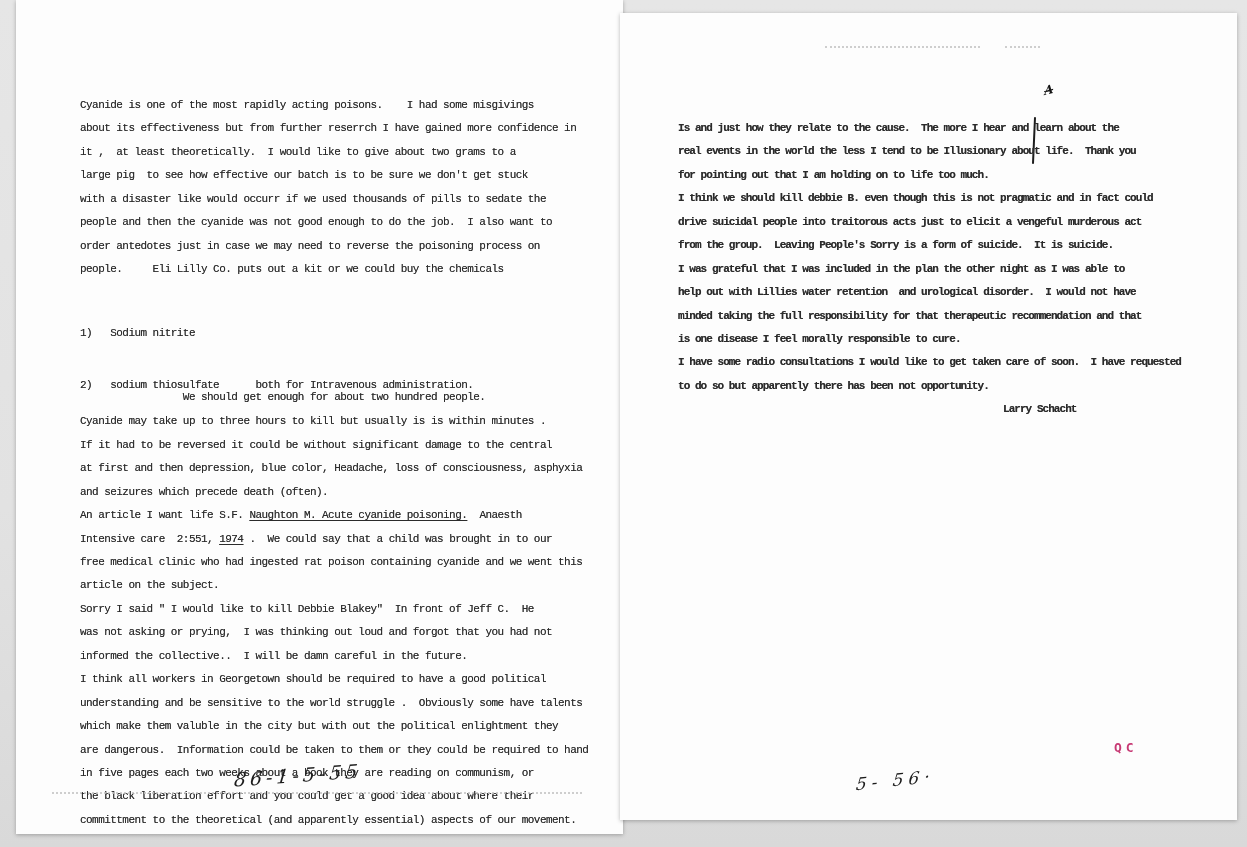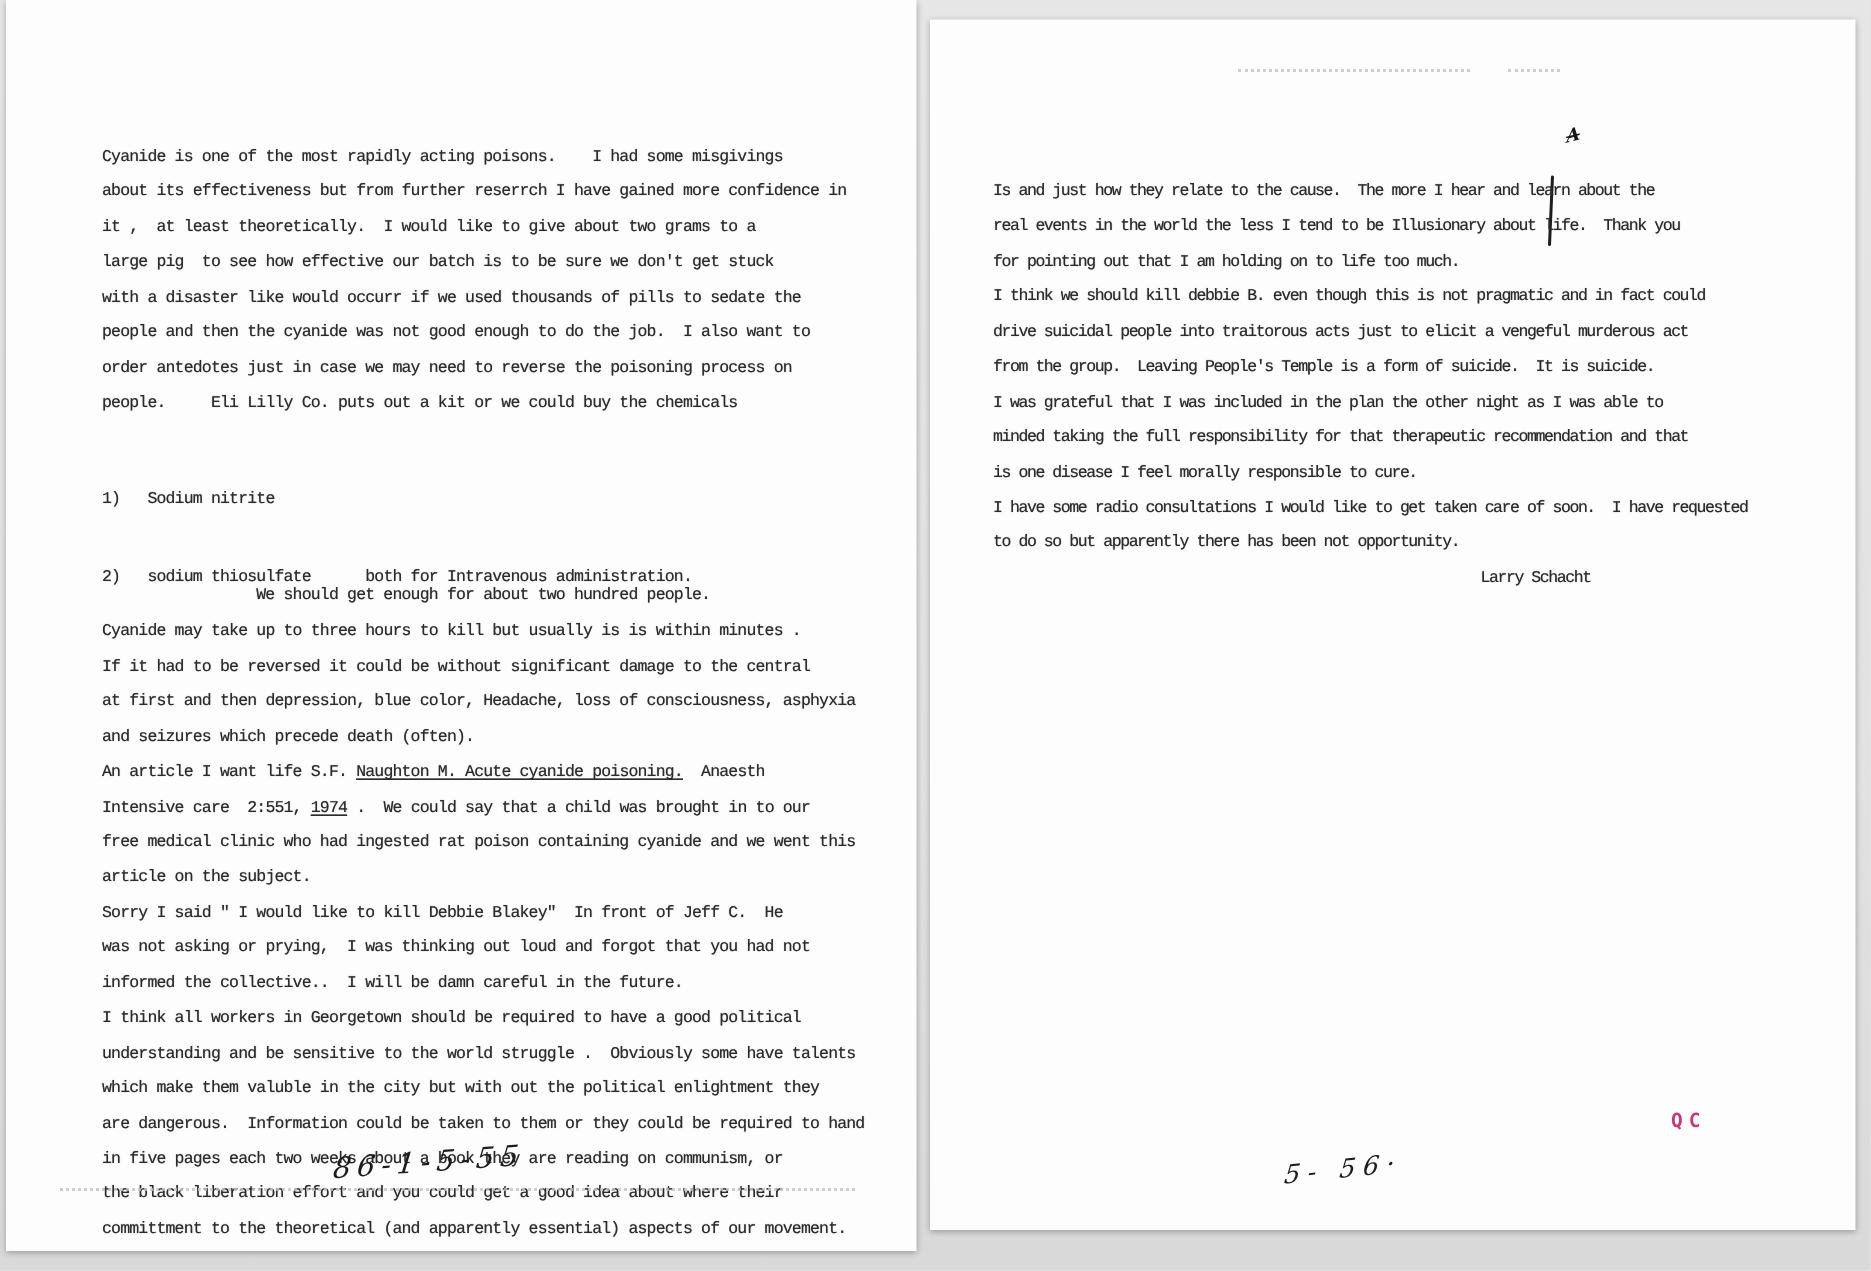--- a/index.html
+++ b/index.html
@@ -1,22 +1,22 @@
 <!DOCTYPE html>
 <html><head>
 <meta charset="utf-8">
 <style>
   html,body{margin:0;padding:0;background:#e4e4e4;}
   #scan-root{position:relative;width:1247px;height:847px;background:linear-gradient(180deg,#e6e6e6 0%,#e2e2e2 60%,#d9d9d9 100%);overflow:hidden;font-family:"Liberation Mono","DejaVu Sans Mono",monospace;}
   .page{position:absolute;background:#fdfdfd;box-shadow:0 1px 4px rgba(0,0,0,0.28);}
-  #left-page{left:4px;top:0;width:607px;height:834px;}
+  #left-page{left:16px;top:0;width:607px;height:834px;}
   #right-page{left:620px;top:13px;width:617px;height:807px;}
   .typed{position:absolute;color:#2b2b2b;font-size:11px;text-shadow:0 0 0.6px rgba(45,45,45,0.65);}
   #left-text{left:64px;top:99px;letter-spacing:-0.55px;}
-  #right-text{left:42px;top:109px;letter-spacing:-0.95px;}
+  #right-text{left:58px;top:109px;letter-spacing:-0.95px;font-weight:bold;}
   .tline{white-space:pre;height:23.45px;}
   .tline.tight{height:12.2px;margin-top:40px;}
   .tline.tightend{height:24.5px;text-align:center;}
   .tline.sig{padding-left:325px;}
   .u{text-decoration:underline;text-underline-offset:2px;text-align:right;}
   .handwriting{position:absolute;font-family:"DejaVu Serif","Liberation Serif",serif;font-style:italic;color:#1c1c1c;}
   #left-hand{left:218px;top:764px;font-size:19px;letter-spacing:4px;transform:rotate(-4deg) skewX(-10deg);}
   #right-hand{left:236px;top:757px;font-size:17px;letter-spacing:5px;transform:rotate(-6deg) skewX(-12deg);}
   #stamp-mark{position:absolute;left:494px;top:727px;font-size:13px;font-weight:bold;letter-spacing:4px;color:#be185d;opacity:0.85;font-family:"DejaVu Sans Mono",monospace;}
   #corner-mark{position:absolute;left:424px;top:70px;font-size:12px;font-weight:bold;color:#161616;text-decoration:line-through;transform:rotate(-14deg) skewX(-20deg);font-family:"DejaVu Serif",serif;}
@@ -71,22 +71,23 @@
     <div class="faint-dots" id="right-dashes-a"></div>
     <div class="faint-dots" id="right-dashes-b"></div>
     <div id="corner-mark">A</div>
     <div id="pen-stroke"></div>
     <div class="typed" id="right-text">
         <div class="tline">Is and just how they relate to the cause.  The more I hear and learn about the</div>
         <div class="tline">real events in the world the less I tend to be Illusionary about life.  Thank you</div>
         <div class="tline">for pointing out that I am holding on to life too much.</div>
         <div class="tline">I think we should kill debbie B. even though this is not pragmatic and in fact could</div>
         <div class="tline">drive suicidal people into traitorous acts just to elicit a vengeful murderous act</div>
-        <div class="tline">from the group.  Leaving People's Temple is a form of suicide.  It is suicide.</div>
+        <div class="tline">from the group.  Leaving People's Sorry is a form of suicide.  It is suicide.</div>
         <div class="tline">I was grateful that I was included in the plan the other night as I was able to</div>
+        <div class="tline">help out with Lillies water retention  and urological disorder.  I would not have</div>
         <div class="tline">minded taking the full responsibility for that therapeutic recommendation and that</div>
         <div class="tline">is one disease I feel morally responsible to cure.</div>
         <div class="tline">I have some radio consultations I would like to get taken care of soon.  I have requested</div>
         <div class="tline">to do so but apparently there has been not opportunity.</div>
         <div class="tline sig">Larry Schacht</div>
       </div>
     <div id="stamp-mark">QC</div>
     <div class="handwriting" id="right-hand">5- 56·</div>
   </div>
 

